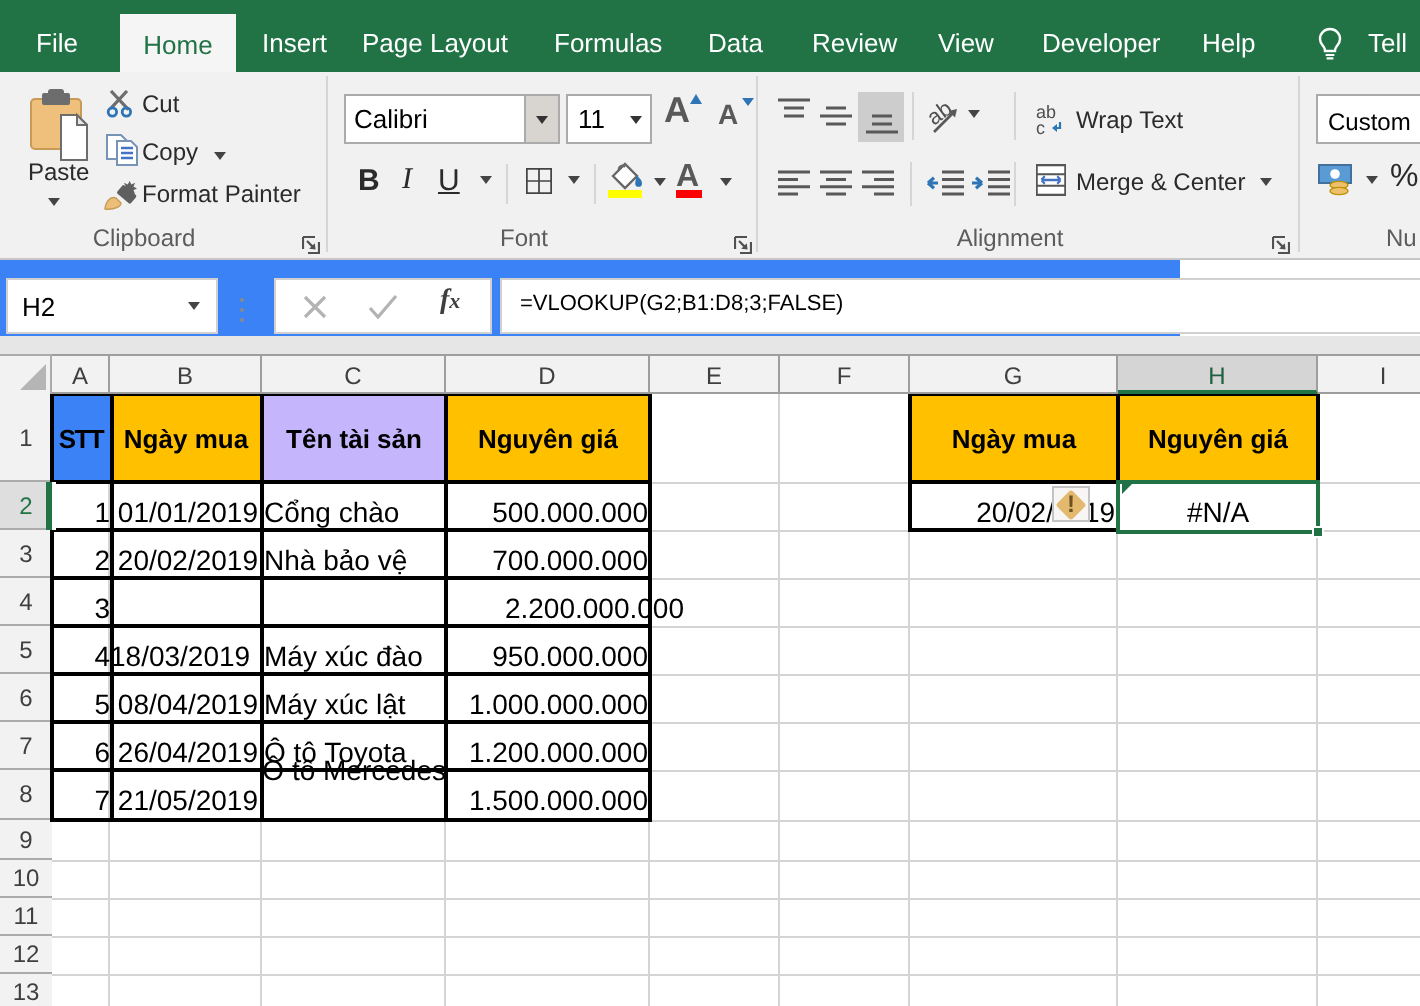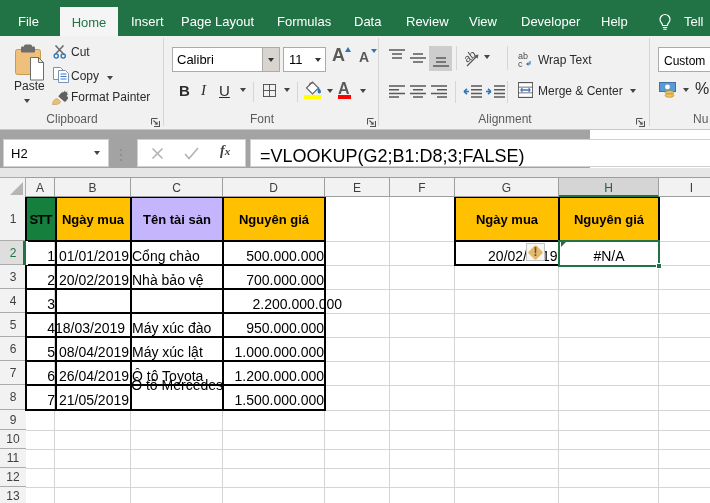--- a/index.html
+++ b/index.html
@@ -15,21 +15,21 @@
   
   #ribbon { position:absolute; left:0; top:36px; width:710px; height:94px; background:#f1f1f1; border-bottom:1px solid #c8c6c4; }
   .gsep { position:absolute; top:2px; height:88px; width:1px; background:#d8d6d4; }
   .glabel { position:absolute; top:76px; font-size:12px; color:#5c5c5c; text-align:center; }
   .launch { position:absolute; width:9px; height:9px; }
   .rtext { position:absolute; font-size:12px; color:#2b2b2b; white-space:nowrap; }
   .combo { position:absolute; background:#fff; border:1px solid #ababab; }
   .darr { position:absolute; width:0; height:0; border-left:3.5px solid transparent; border-right:3.5px solid transparent; border-top:4px solid #444; }
 
   
-  #fbar { position:absolute; left:0; top:130px; width:590px; height:38px; background:#a3a3a3; }
+  #fbar { position:absolute; left:0; top:130px; width:590px; height:38px; background:#3b82f6; }
   .fbox { position:absolute; top:9px; height:28px; background:#fff; border:1px solid #d0d0d0; }
 
   
   #sheet { position:absolute; left:0; top:168px; width:710px; height:335px; background:#e6e6e6; }
   .colhdr { position:absolute; top:9px; height:20px; background:#f2f2f2; color:#3f3f3f; font-size:12px; text-align:center; line-height:20px; border-right:1px solid #9e9e9e; border-top:1px solid #9e9e9e; border-bottom:1px solid #9e9e9e;}
   .rowhdr { position:absolute; left:0; width:26px; background:#f2f2f2; color:#3f3f3f; font-size:12px; text-align:center; border-bottom:1px solid #ababab; }
   .cell { position:absolute; font-size:14px; color:#000; white-space:nowrap; }
   .gl { position:absolute; background:#d4d4d4; }
 </style>
 </head>
@@ -216,21 +216,21 @@
     <div class="fbox" style="left:137px;width:109px;">
       <svg class="abs" style="left:13px;top:7px;" width="13" height="13" viewBox="0 0 13 13">
           <path d="M1.5 1.5 L11.5 11.5 M11.5 1.5 L1.5 11.5" stroke="#b3b3b3" stroke-width="1.6"></path>
         </svg>
       <svg class="abs" style="left:46px;top:7px;" width="15" height="13" viewBox="0 0 15 13">
           <path d="M1 7 L5 11.5 L14 1" stroke="#b3b3b3" stroke-width="1.6" fill="none"></path>
         </svg>
       <div style="position:absolute;left:82px;top:3px;font-size:14px;font-style:italic;font-family:'Liberation Serif';color:#3f3f3f;font-weight:bold;">f<span style="font-size:11px;">x</span></div>
     </div>
     <div class="fbox" style="left:250px;width:460px;border-right:0;">
-      <div style="position:absolute;left:9px;top:6px;font-size:18px;color:#000;">=VLOOKUP(G2;B1:D8;3;FALSE)</div>
+      <div style="position:absolute;left:9px;top:6px;font-size:11px;color:#000;">=VLOOKUP(G2;B1:D8;3;FALSE)</div>
     </div>
   </div>
 
   <div id="sheet">
 
     <div class="abs" style="left:0;top:9px;width:26px;height:20px;background:#f2f2f2;border-top:1px solid #ababab;border-right:1px solid #ababab;">
       <div style="position:absolute;right:2px;bottom:2px;width:0;height:0;border-left:13px solid transparent;border-bottom:13px solid #b5b5b5;"></div>
     </div>
 
     <div class="colhdr" style="left:26px;width:29px;">A</div>
@@ -274,21 +274,21 @@
     <div class="rowhdr" style="top:145px;height:24px;line-height:24px;">5</div>
     <div class="rowhdr" style="top:169px;height:24px;line-height:24px;">6</div>
     <div class="rowhdr" style="top:193px;height:24px;line-height:24px;">7</div>
     <div class="rowhdr" style="top:217px;height:25px;line-height:25px;">8</div>
     <div class="rowhdr" style="top:242px;height:20px;line-height:20px;">9</div>
     <div class="rowhdr" style="top:262px;height:19px;line-height:19px;">10</div>
     <div class="rowhdr" style="top:281px;height:19px;line-height:19px;">11</div>
     <div class="rowhdr" style="top:300px;height:19px;line-height:19px;">12</div>
     <div class="rowhdr" style="top:319px;height:16px;line-height:19px;border-bottom:0;">13</div>
 
-    <div class="cell" style="left:26px;top:29px;width:29px;height:44px;background:#15803d;font-weight:bold;font-size:13px;text-align:center;line-height:46px;letter-spacing:-0.8px;">STT</div>
+    <div class="cell" style="left:26px;top:29px;width:29px;height:44px;background:#3b82f6;font-weight:bold;font-size:13px;text-align:center;line-height:46px;letter-spacing:-0.8px;">STT</div>
     <div class="cell" style="left:55px;top:29px;width:76px;height:44px;background:#ffc000;font-weight:bold;font-size:13px;text-align:center;line-height:46px;">Ngày mua</div>
     <div class="cell" style="left:131px;top:29px;width:92px;height:44px;background:#c4b5fd;font-weight:bold;font-size:13px;text-align:center;line-height:46px;">Tên tài sản</div>
     <div class="cell" style="left:223px;top:29px;width:102px;height:44px;background:#ffc000;font-weight:bold;font-size:13px;text-align:center;line-height:46px;">Nguyên giá</div>
 
     <div class="cell" style="left:26px;top:73px;width:29px;height:24px;text-align:right;padding-right:0px;line-height:30px;">1</div>
     <div class="cell" style="left:55px;top:73px;width:76px;height:24px;text-align:right;padding-right:2px;line-height:30px;">01/01/2019</div>
     <div class="cell" style="left:131px;top:73px;width:92px;height:24px;text-align:left;padding-left:1px;line-height:30px;">Cổng chào</div>
     <div class="cell" style="left:223px;top:73px;width:102px;height:24px;text-align:right;padding-right:1px;line-height:30px;">500.000.000</div>
     <div class="cell" style="left:26px;top:97px;width:29px;height:24px;text-align:right;padding-right:0px;line-height:30px;">2</div>
     <div class="cell" style="left:55px;top:97px;width:76px;height:24px;text-align:right;padding-right:2px;line-height:30px;">20/02/2019</div>

